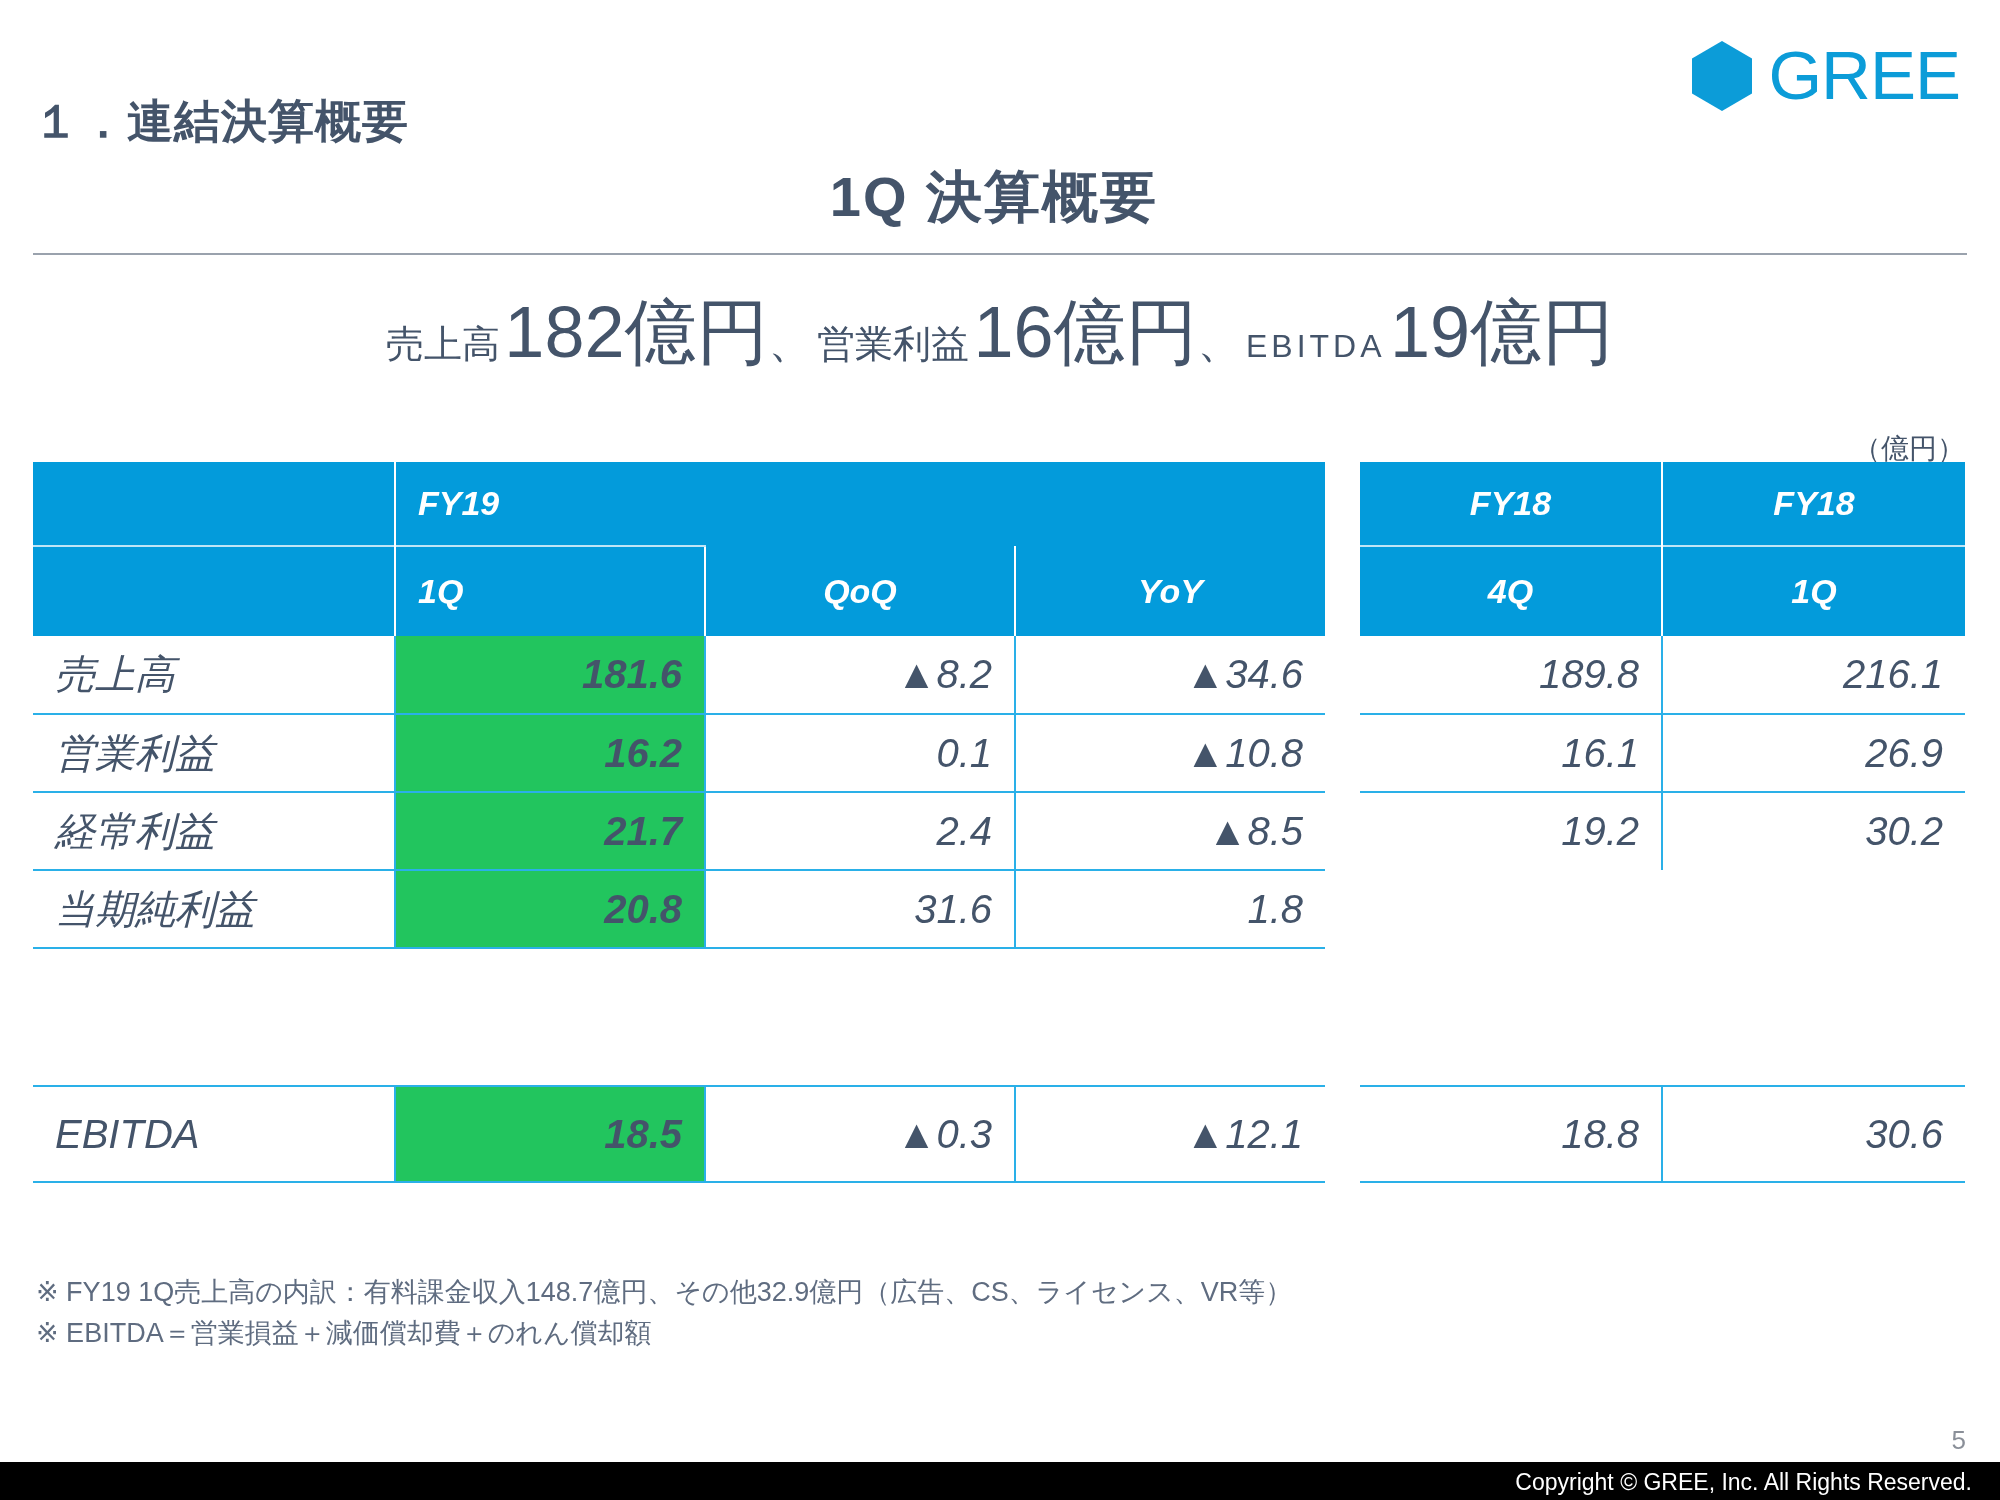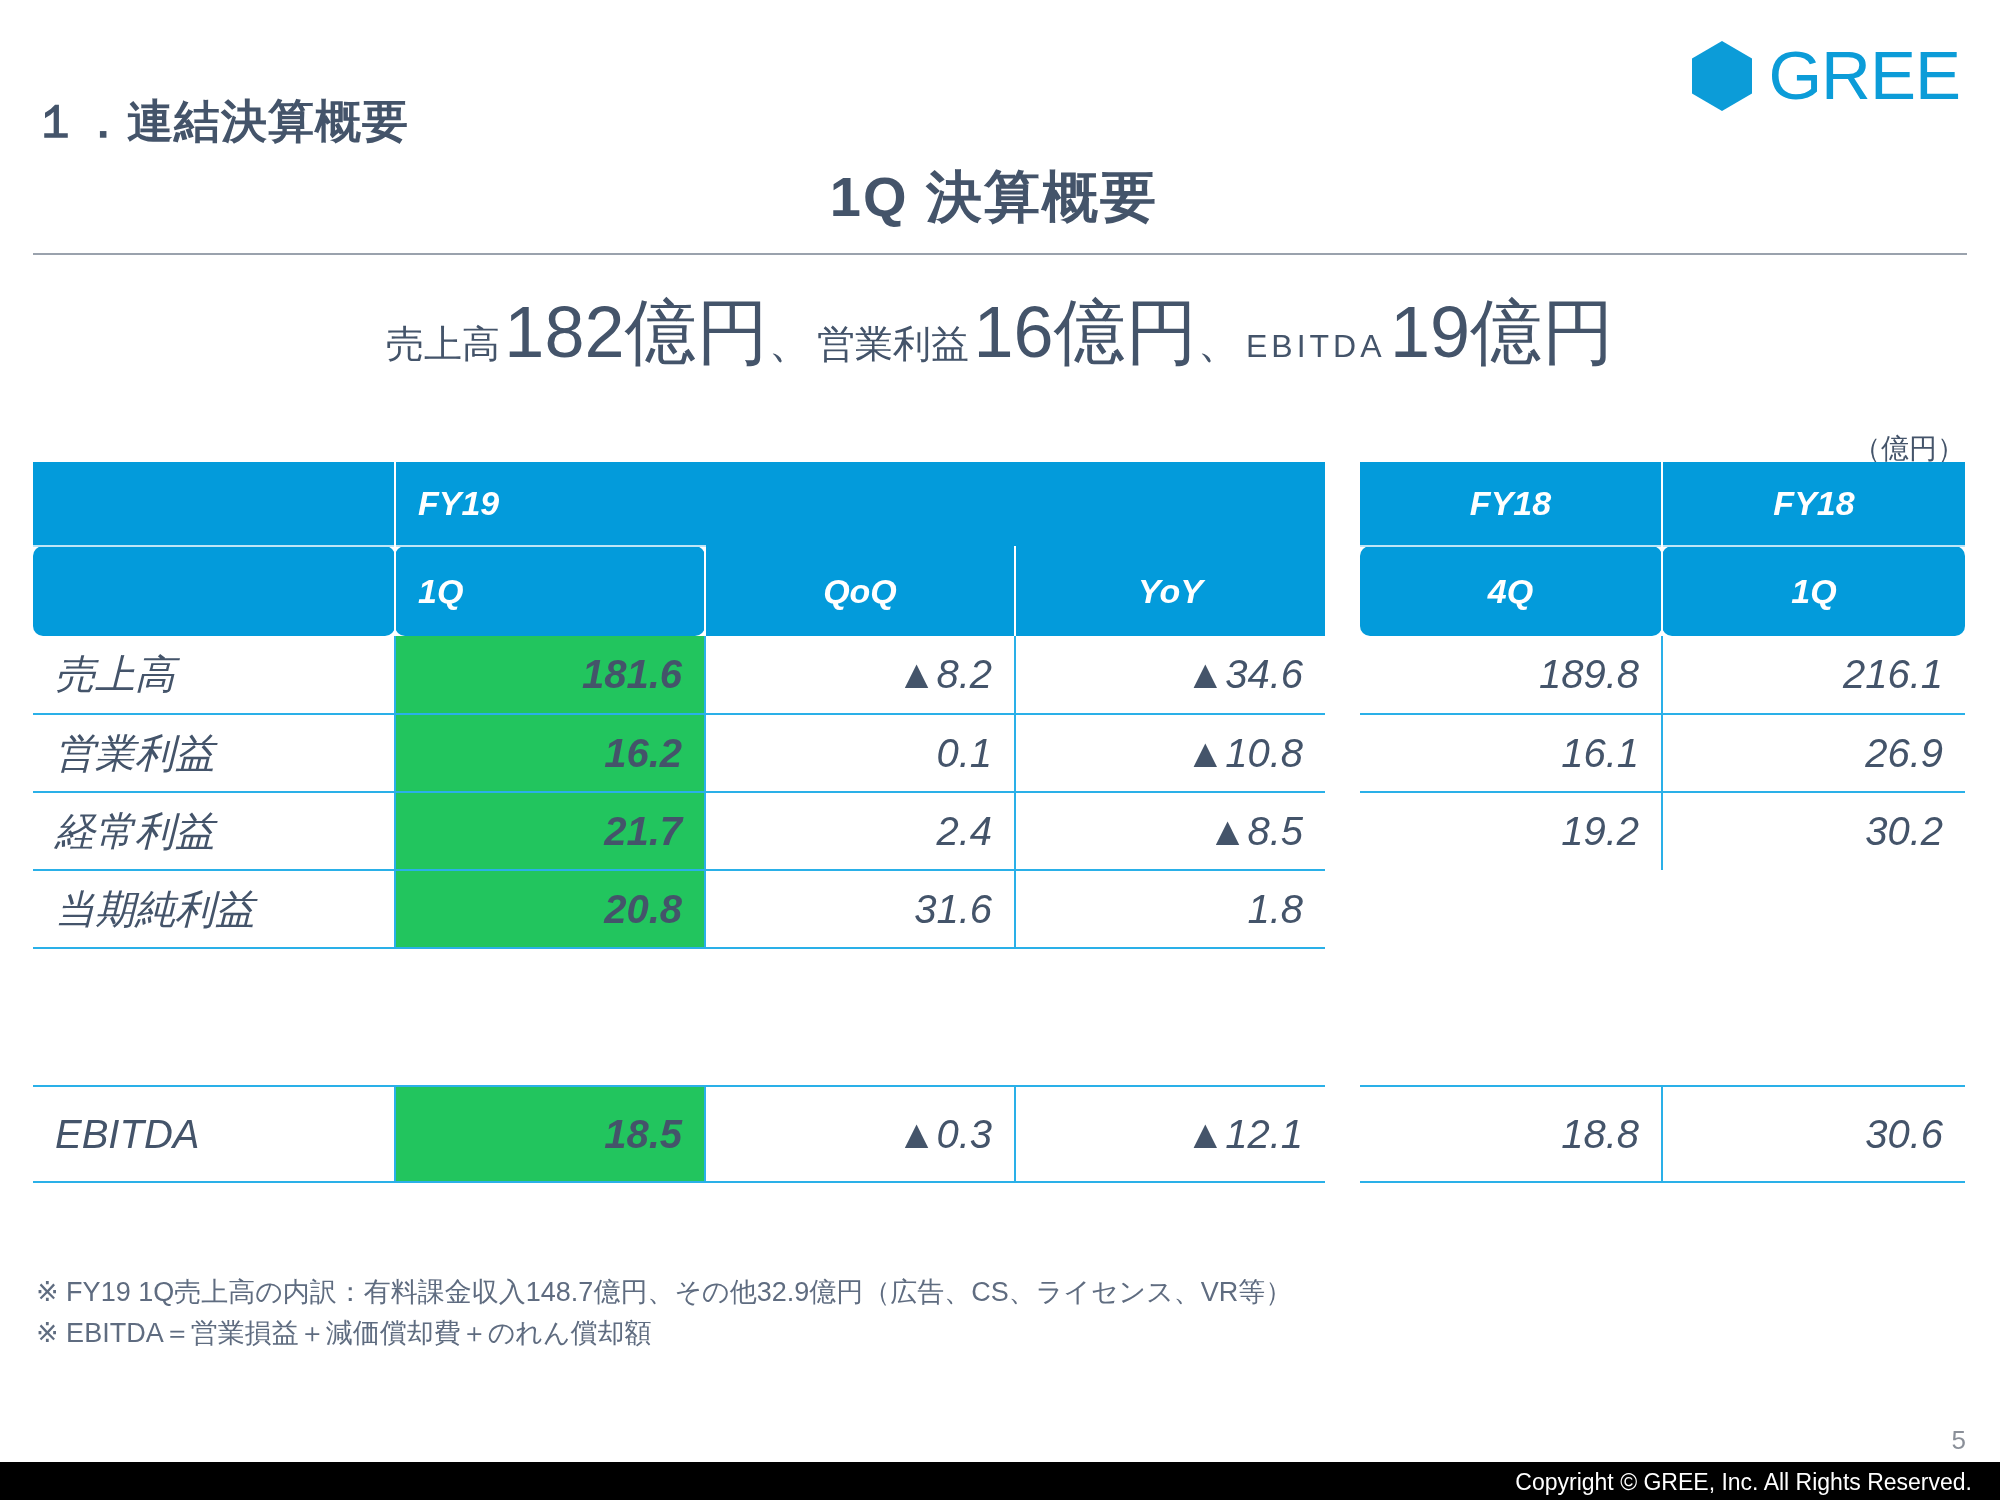--- a/index.html
+++ b/index.html
@@ -62,21 +62,21 @@
   #left-ebit  { left: 33px;  top: 1085px; width: 1292px; }
   #right-main { left: 1360px; top: 462px; width: 605px; }
   #right-ebit { left: 1360px; top: 1085px; width: 605px; }
 
   .hdr { background: #039bdb; color: #ffffff; font-weight: bold; font-size: 34px; }
   .hdr.r1 { height: 84px; }
   .hdr.r2 { height: 90px; }
   .hdr-pad-l { padding-left: 22px !important; text-align: left; }
   .hdr-c { text-align: center; }
   .vsep-w { border-left: 2px solid #ffffff !important; }
-  .hsep-w { border-top: 2px solid #bfe5f6 !important; border-radius: 10px; }
+  .hsep-w { border-top: 2px solid #bfe5f6 !important; }
 
   .drow td { height: 78px; font-size: 40px; color: #44546a;
              border-top: 2px solid #2ab0e8; }
   .drow.first td { border-top: 0; }
   .cell-label { text-align: left; padding-left: 22px !important; font-size: 37px; }
   .cell-num { text-align: right; padding-right: 22px !important; }
   .col-hl { background: #22c55e; font-weight: bold; }
   .vline { border-left: 2px solid #2ab0e8 !important; }
   .btm-line td { border-bottom: 2px solid #2ab0e8; }
 

